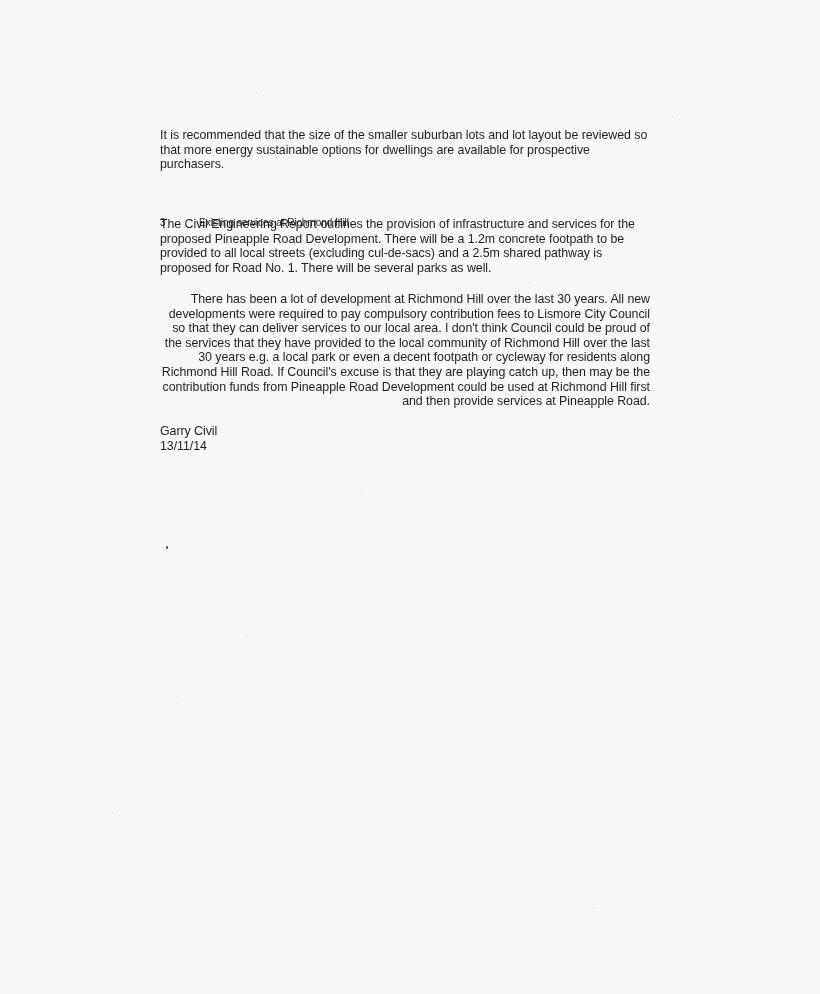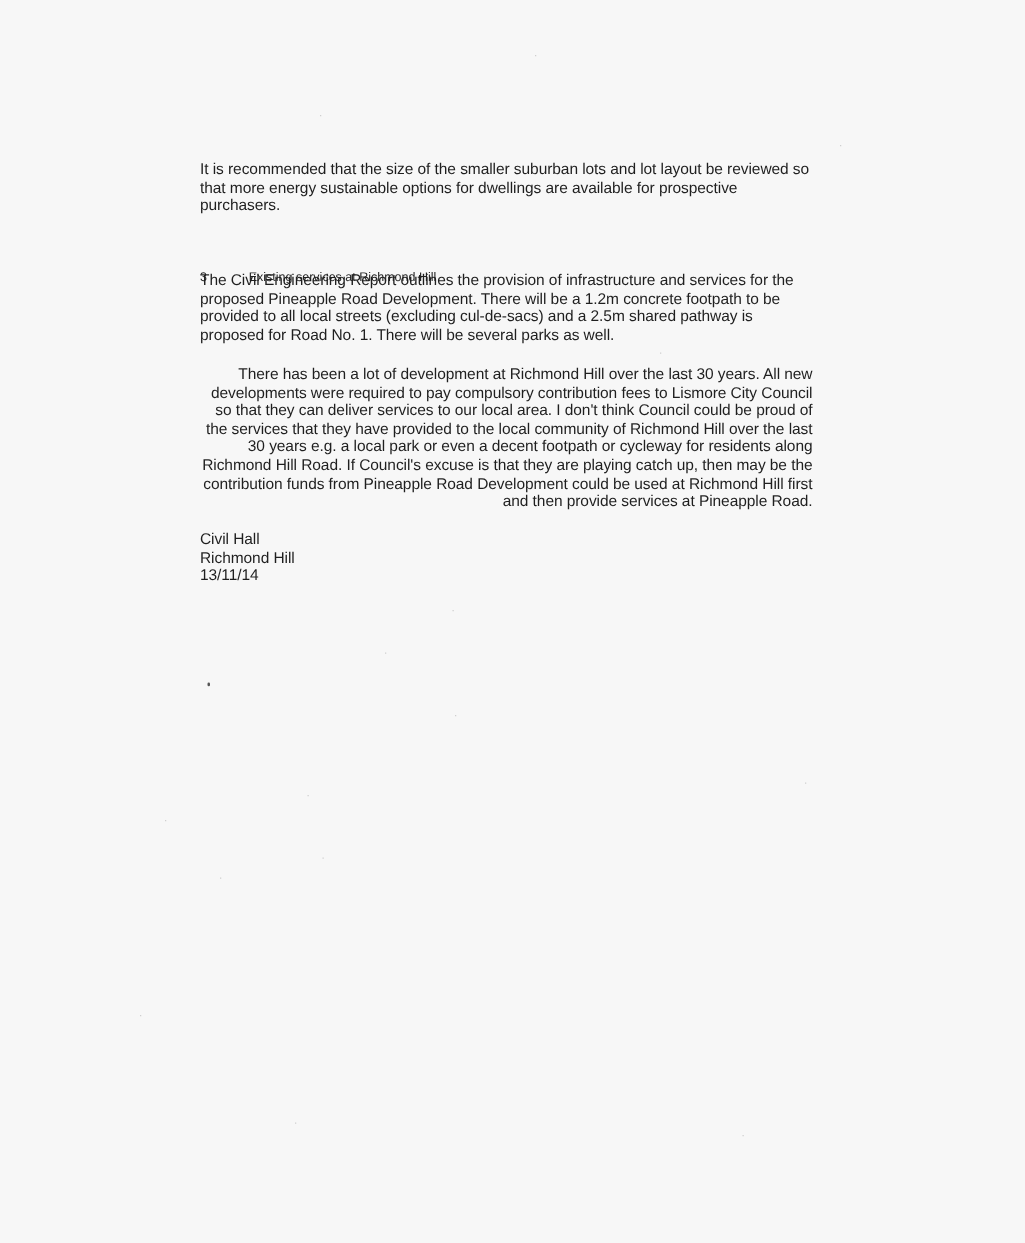--- a/index.html
+++ b/index.html
@@ -56,22 +56,21 @@
 
   <div class="heading">
     <span class="num">3</span><span>Existing services at Richmond Hill</span>
   </div>
 
   <p class="text p2">The Civil Engineering Report outlines the provision of infrastructure and services for the proposed Pineapple Road Development. There will be a 1.2m concrete footpath to be provided to all local streets (excluding cul-de-sacs) and a 2.5m shared pathway is proposed for Road No. 1. There will be several parks as well.</p>
 
   <p class="text p3">There has been a lot of development at Richmond Hill over the last 30 years. All new developments were required to pay compulsory contribution fees to Lismore City Council so that they can deliver services to our local area. I don't think Council could be proud of the services that they have provided to the local community of Richmond Hill over the last 30 years e.g. a local park or even a decent footpath or cycleway for residents along Richmond Hill Road. If Council's excuse is that they are playing catch up, then may be the contribution funds from Pineapple Road Development could be used at Richmond Hill first and then provide services at Pineapple Road.</p>
 
   <div class="text sig">
-    <span>Civil Hall</span>
-    <span>Richmond Hill</span>
+    <span>Garry Civil</span>
     <span>13/11/14</span>
   </div>
 
   <div class="speck" style="left:166px; top:546px; width:2px; height:3px;"></div>
   <div class="faint" style="left:256px; top:92px;"></div>
   <div class="faint" style="left:672px; top:116px;"></div>
   <div class="faint" style="left:528px; top:282px;"></div>
   <div class="faint" style="left:362px; top:488px;"></div>
   <div class="faint" style="left:308px; top:522px;"></div>
   <div class="faint" style="left:364px; top:572px;"></div>

